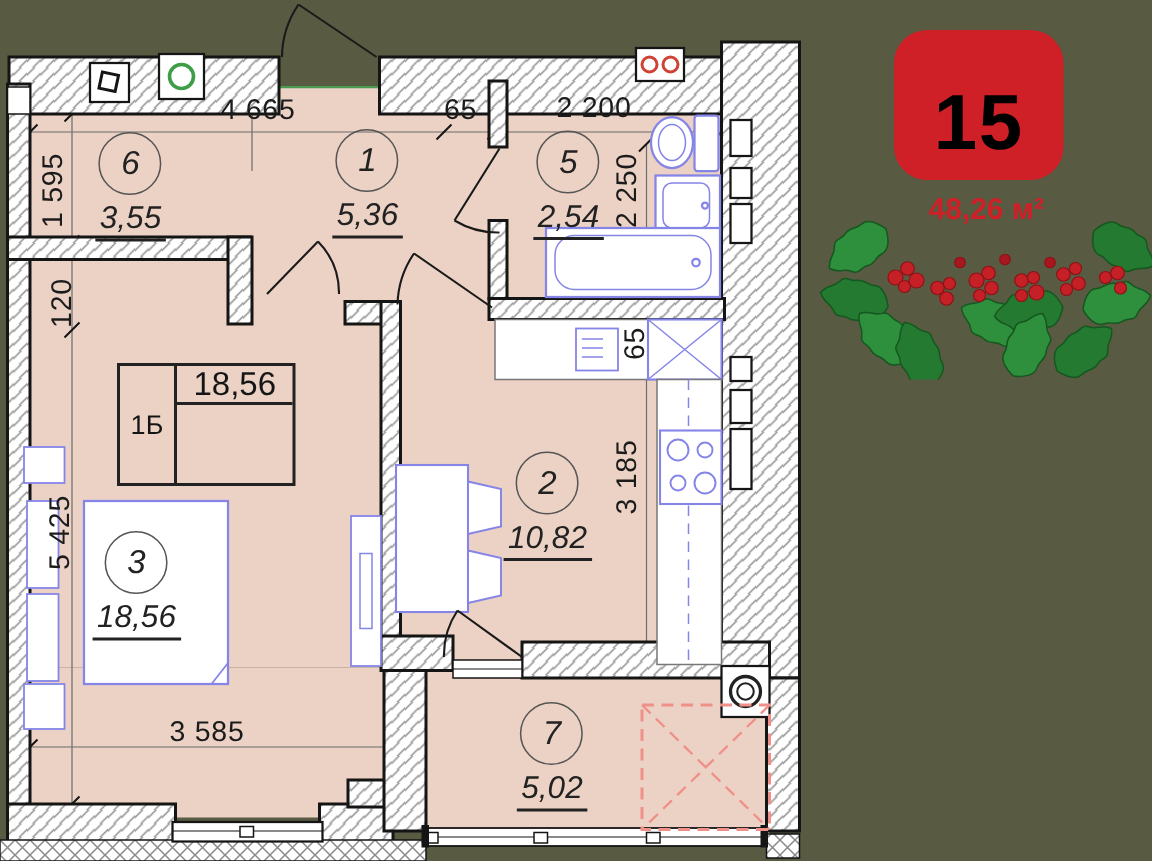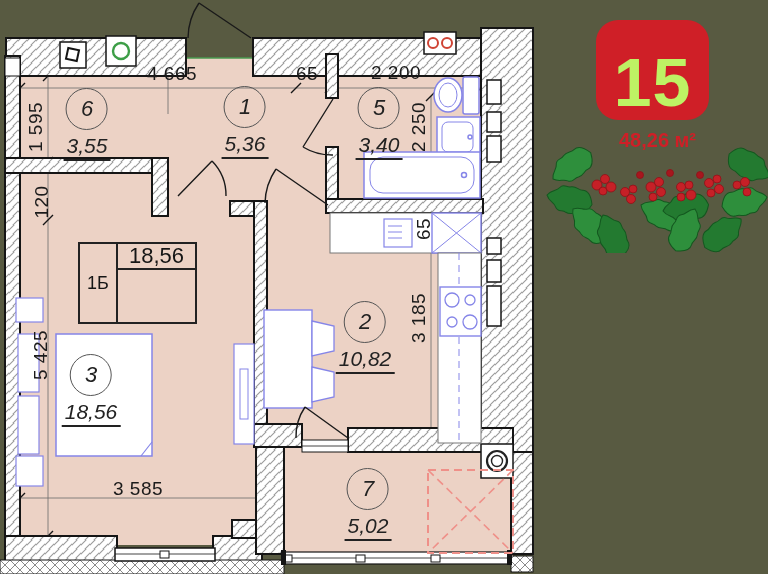--- a/index.html
+++ b/index.html
@@ -15,21 +15,21 @@
             font-style:italic;font-size:22px;}
   .room-area{margin-top:4px;font-style:italic;font-size:21px;border-bottom:2px solid #222;padding:0 3px 1px;white-space:nowrap;}
   .itable{position:absolute;left:78px;top:242px;display:grid;grid-template-columns:38px 77px;grid-template-rows:repeat(3,26px);
           border:2px solid #222;color:#151515;}
   .it-type{grid-row:1/4;border-right:2px solid #222;display:flex;align-items:center;justify-content:center;font-size:18px;}
   .it-cell{display:flex;align-items:center;justify-content:center;font-size:22px;}
   .it-cell.b{border-bottom:2px solid #222;}
   .badge-block{position:absolute;left:545px;top:20px;width:225px;height:240px;}
   .badge{position:relative;z-index:3;margin-left:51px;width:113px;height:100px;border-radius:22px;background:#cf1f27;
          display:flex;align-items:center;justify-content:center;cursor:pointer;}
-  .badge-num{color:#bef264;font-size:68px;font-weight:bold;line-height:1;letter-spacing:1px;margin-top:24px;}
+  .badge-num{color:#000000;font-size:52px;font-weight:bold;line-height:1;letter-spacing:1px;margin-top:24px;}
   .badge-area{position:relative;z-index:3;margin-top:9px;text-align:center;color:#cf1f27;font-weight:bold;font-size:20px;}
   .holly{position:absolute;left:0;top:113px;z-index:1;}
 </style>
 </head>
 <body>
 
 <div class="stage">
 
   <div class="plan">
     <svg viewBox="0 0 540 574" width="540" height="574">
@@ -195,21 +195,21 @@
       <div class="room-label" style="left:87px;top:88px">
         <div class="room-num">6</div>
         <div class="room-area">3,55</div>
       </div>
       <div class="room-label" style="left:245px;top:86px">
         <div class="room-num">1</div>
         <div class="room-area">5,36</div>
       </div>
       <div class="room-label" style="left:379px;top:87px">
         <div class="room-num">5</div>
-        <div class="room-area">3,40</div>
+        <div class="room-area">2,54</div>
       </div>
       <div class="room-label" style="left:365px;top:301px">
         <div class="room-num">2</div>
         <div class="room-area">10,82</div>
       </div>
       <div class="room-label" style="left:91px;top:354px">
         <div class="room-num">3</div>
         <div class="room-area">18,56</div>
       </div>
       <div class="room-label" style="left:368px;top:468px">

